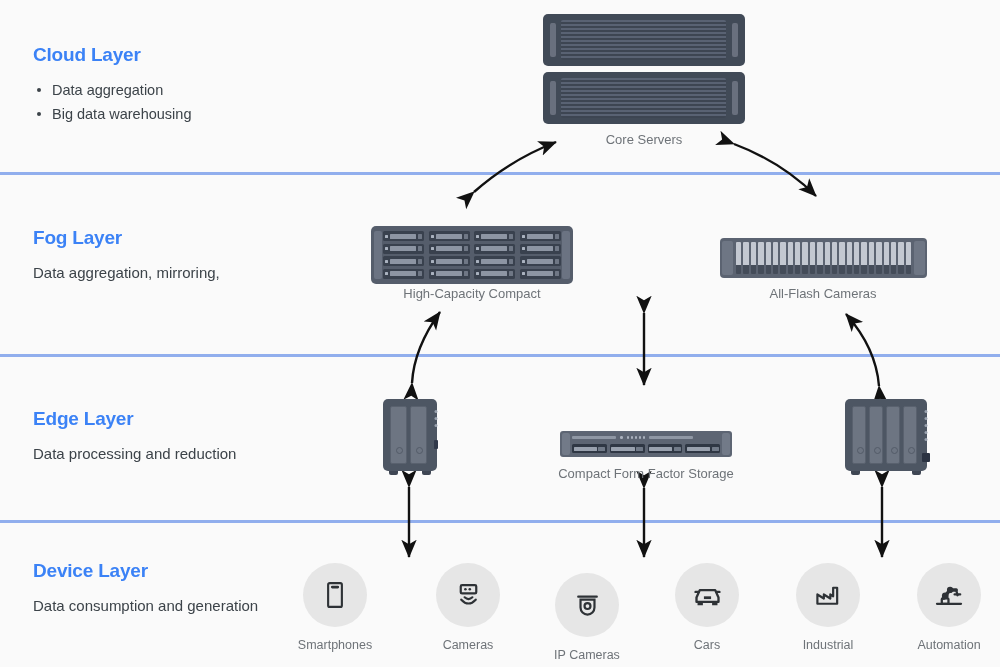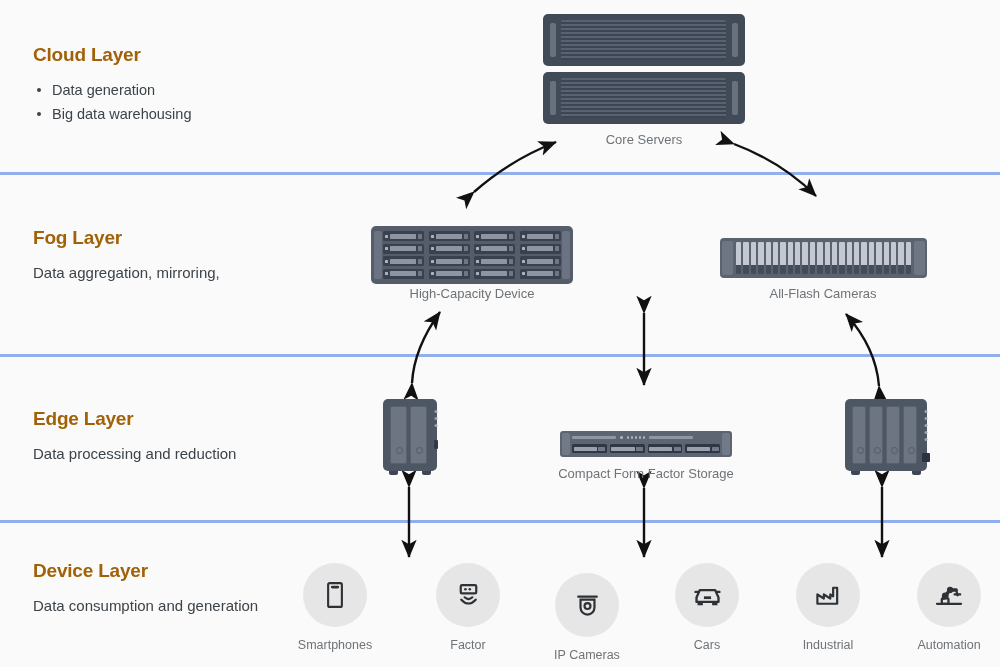--- a/index.html
+++ b/index.html
@@ -16,21 +16,21 @@
     position: absolute; left: 0; width: 1000px; height: 3px;
     background: #91aeed;
   }
   #div1 { top: 172px; }
   #div2 { top: 354px; }
   #div3 { top: 520px; }
 
   
   .layer-text { position: absolute; left: 33px; }
   .layer-title {
-    font-size: 19px; font-weight: bold; color: #a16207;
+    font-size: 19px; font-weight: bold; color: #3b82f6;
     letter-spacing: -0.2px; margin-bottom: 12px;
   }
   .layer-sub { font-size: 15px; color: #3c4349; line-height: 1.62; }
   .layer-list { list-style: none; }
   .layer-list li {
     font-size: 14.5px; color: #3c4349; line-height: 1.68;
     padding-left: 19px; position: relative;
   }
   .layer-list li::before {
     content: ""; position: absolute; left: 4px; top: 10px;
@@ -190,21 +190,21 @@
 
 <div id="stage">
 
   <div class="divider" id="div1"></div>
   <div class="divider" id="div2"></div>
   <div class="divider" id="div3"></div>
 
   <div class="layer-text" id="txt-cloud">
     <div class="layer-title">Cloud Layer</div>
     <ul class="layer-list">
-      <li>Data generation</li>
+      <li>Data aggregation</li>
       <li>Big data warehousing</li>
     </ul>
   </div>
 
   <div class="layer-text" id="txt-fog">
     <div class="layer-title">Fog Layer</div>
     <div class="layer-sub">Data aggregation, mirroring,</div>
   </div>
 
   <div class="layer-text" id="txt-edge">
@@ -348,21 +348,21 @@
             <u></u>
           </div>
         <div class="hcs-bay">
             <i></i>
             <span></span>
             <u></u>
           </div>
       </div>
     </div>
   </div>
-  <div class="caption" style="left:372px; top:286px; width:200px;">High-Capacity Device</div>
+  <div class="caption" style="left:372px; top:286px; width:200px;">High-Capacity Compact</div>
 
   <div class="hw" id="afs">
     <div class="afs-body">
       <span class="afs-ear l"></span>
       <span class="afs-ear r"></span>
       <div class="afs-slat"></div>
         <div class="afs-slat"></div>
         <div class="afs-slat"></div>
       <div class="afs-slat"></div>
         <div class="afs-slat"></div>
@@ -486,21 +486,21 @@
   <div class="device-item" style="left:413px; top:563px;">
     <div class="device-circle">
       <svg width="31" height="31" viewBox="0 0 24 24" fill="none" stroke="#2e3236" stroke-width="1.7">
         <rect x="6" y="4" width="12" height="6.4" rx="1"></rect>
         <circle cx="9.6" cy="7.2" r="1" fill="#2e3236" stroke="none"></circle>
         <circle cx="13" cy="7.2" r="1" fill="#2e3236" stroke="none"></circle>
         <path d="M9 13.4 Q12 16.2 15 13.4" stroke-linecap="round"></path>
         <path d="M6.4 15.2 Q12 21.2 17.6 15.2" stroke-linecap="round"></path>
       </svg>
     </div>
-    <div class="device-label">Factor</div>
+    <div class="device-label">Cameras</div>
   </div>
 
   <div class="device-item" style="left:532px; top:573px;">
     <div class="device-circle">
       <svg width="31" height="31" viewBox="0 0 24 24" fill="none" stroke="#2e3236" stroke-width="1.7">
         <line x1="4.8" y1="5.2" x2="19.2" y2="5.2" stroke-linecap="round"></line>
         <path d="M6.6 7.4 h10.8 v6.2 a5.4 5.4 0 0 1 -10.8 0 z"></path>
         <circle cx="12" cy="12.4" r="2.3"></circle>
       </svg>
     </div>

